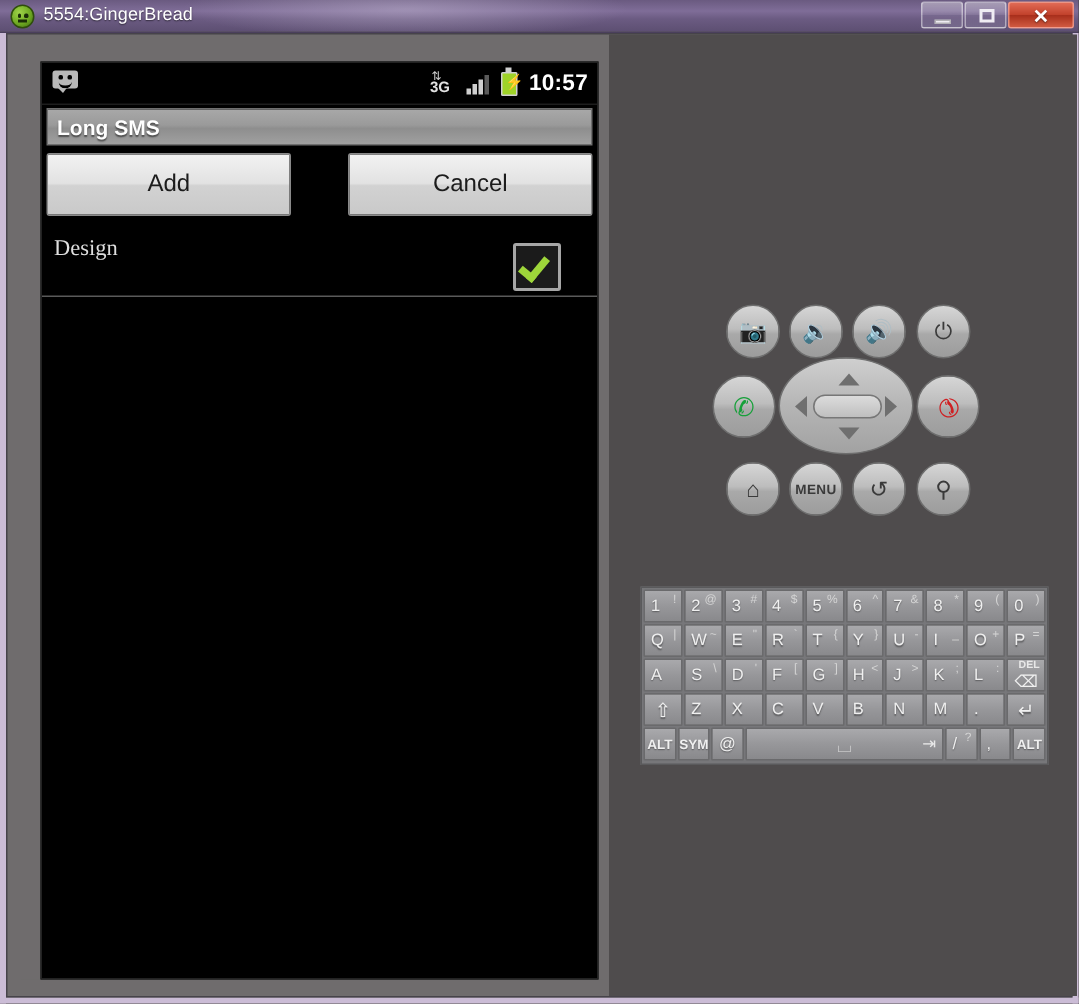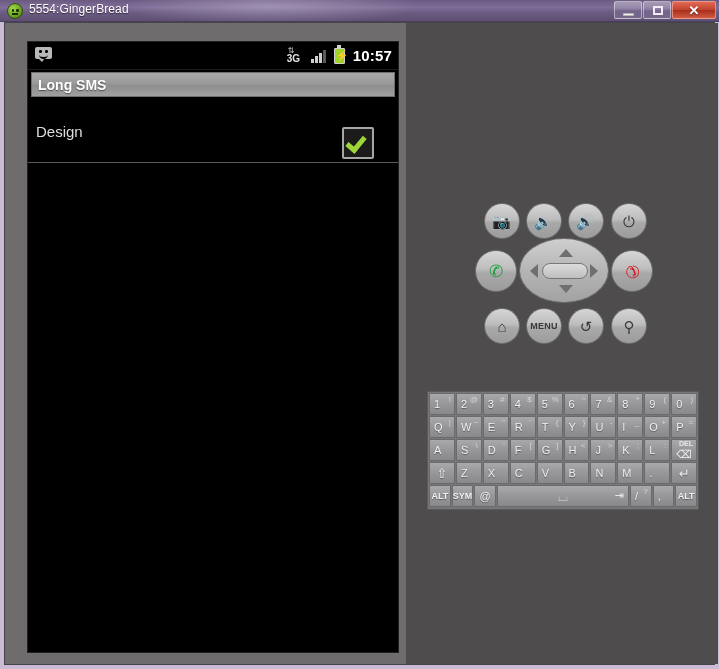--- a/index.html
+++ b/index.html
@@ -300,21 +300,22 @@
     display: flex;
     align-items: center;
     justify-content: center;
     font-size: 16px;
     color: #1c1c1c;
     cursor: pointer;
   }
 
   
   #contact-list {
-    margin-top: 20px;
+    margin-top: 8px;
+    font-family: Liberation Serif, serif;
   }
   .list-item {
     position: relative;
     padding: 4px 8px 6px 8px;
     border-bottom: 1px solid #5a5a5a;
     min-height: 46px;
     box-sizing: border-box;
   }
   .li-name {
     font-size: 15px;
@@ -558,20 +559,24 @@
               <span class="bolt">⚡</span>
             </div>
             <div id="clock">10:57</div>
           </div>
         </div>
 
         <div id="app-title">
           <span>Long SMS</span>
         </div>
 
+        <div id="btn-row">
+          <div class="and-btn">Add</div>
+          <div class="and-btn">Cancel</div>
+        </div>
 
         <div id="contact-list">
 
           <div class="list-item">
             <div class="li-name">Design</div>
             <div class="checkbox">
               <span class="tick"></span>
             </div>
           </div>
 

